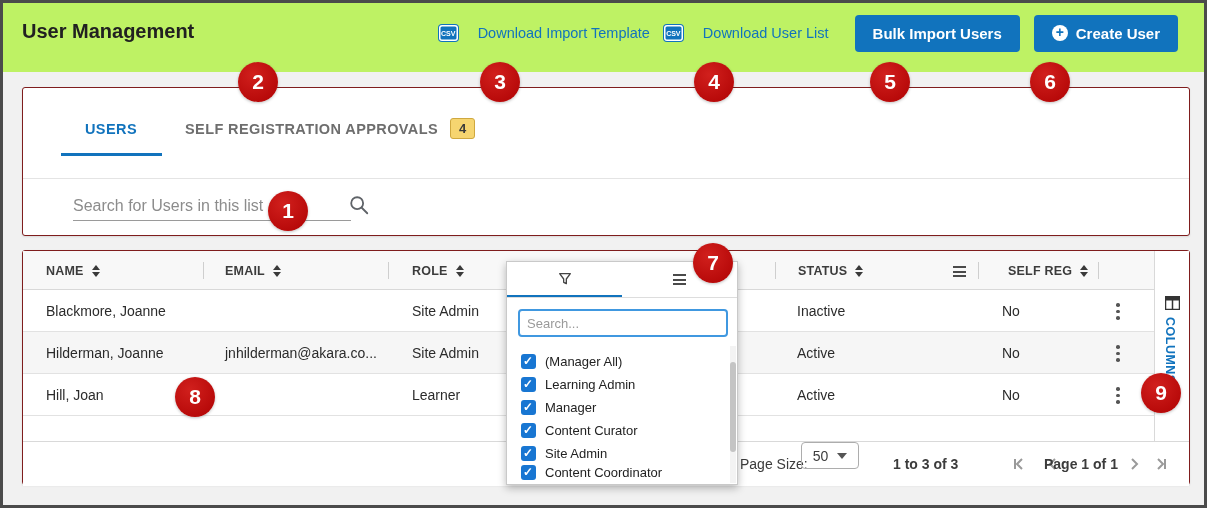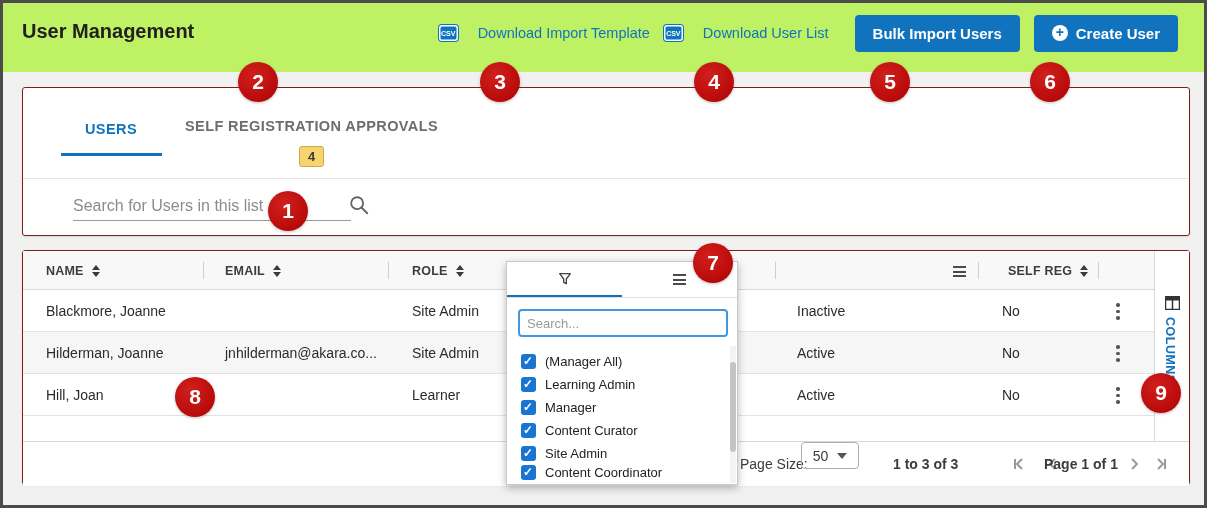--- a/index.html
+++ b/index.html
@@ -21,21 +21,21 @@
     color:#fff; font-size:15px; font-weight:bold; font-family:inherit; display:flex; align-items:center; gap:8px; cursor:pointer; }
   .plus-ic { width:16px; height:16px; border-radius:50%; background:#fff; color:#1173bd;
     font-size:14px; font-weight:bold; line-height:15px; text-align:center; display:inline-block; }
   
   .card { position:absolute; background:#fff; border:1px solid #7f1d1d; border-radius:3px; box-shadow:0 1px 2px rgba(0,0,0,0.10); }
   .card-tabs { left:19px; top:84px; width:1168px; height:149px; }
   .card-table { left:19px; top:247px; width:1168px; height:235px; }
   
   .tab-users { position:absolute; left:62px; top:33px; font-size:14.5px; font-weight:bold; letter-spacing:.4px; color:#1173bd; cursor:pointer; }
   .tab-underline { position:absolute; left:38px; top:65px; width:101px; height:3px; background:#1173bd; }
-  .tab-selfreg { position:absolute; left:162px; top:30px; display:flex; align-items:center; gap:12px; cursor:pointer;flex-direction:column; }
+  .tab-selfreg { position:absolute; left:162px; top:30px; display:flex; align-items:center; gap:12px; cursor:pointer; }
   .tab-selfreg .lbl { font-size:14.5px; font-weight:bold; letter-spacing:.4px; color:#6e6e6e; }
   .badge { background:#f6d570; border:1px solid #cfa83f; border-radius:3px; padding:2px 8px; font-size:13px; font-weight:bold; color:#3a3a3a; }
   .tabs-divider { position:absolute; left:0; top:90px; width:100%; border-top:1px solid #e4e4e4; }
   
   .search-input { position:absolute; left:18px; top:103px; width:278px; height:30px;
     border:none; border-bottom:1px solid #9a9a9a; font-size:16px; font-family:inherit; color:#333; outline:none; background:transparent;margin-left:32px; }
   .search-input::placeholder { color:#8c8c8c; }
   .search-ic { position:absolute; left:325px; top:106px; }
   
   .thead { position:absolute; left:0; top:0; width:100%; height:39px; background:#f8f8f8; border-bottom:1px solid #d9d9d9; }
@@ -149,20 +149,27 @@
       </div>
       <span class="hdiv" style="left:365px"></span>
       <div class="th" style="left:389px">
         <span>ROLE</span>
         <span class="sort">
             <i class="up"></i>
             <i class="dn"></i>
           </span>
       </div>
       <span class="hdiv" style="left:752px"></span>
+      <div class="th" style="left:775px">
+        <span>STATUS</span>
+        <span class="sort">
+            <i class="up"></i>
+            <i class="dn"></i>
+          </span>
+      </div>
       <span class="burger" style="position:absolute; left:930px; top:15px;">
           <i></i>
           <i></i>
           <i></i>
         </span>
       <span class="hdiv" style="left:955px"></span>
       <div class="th" style="left:985px">
         <span>SELF REG</span>
         <span class="sort">
             <i class="up"></i>

